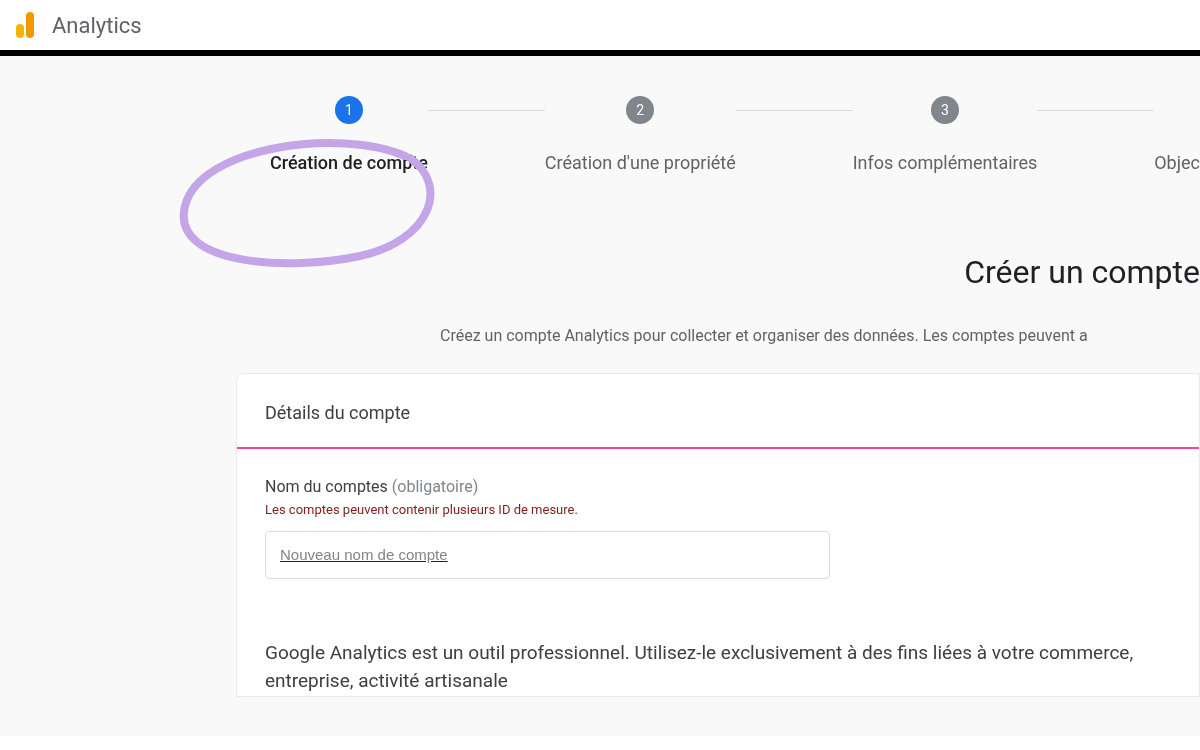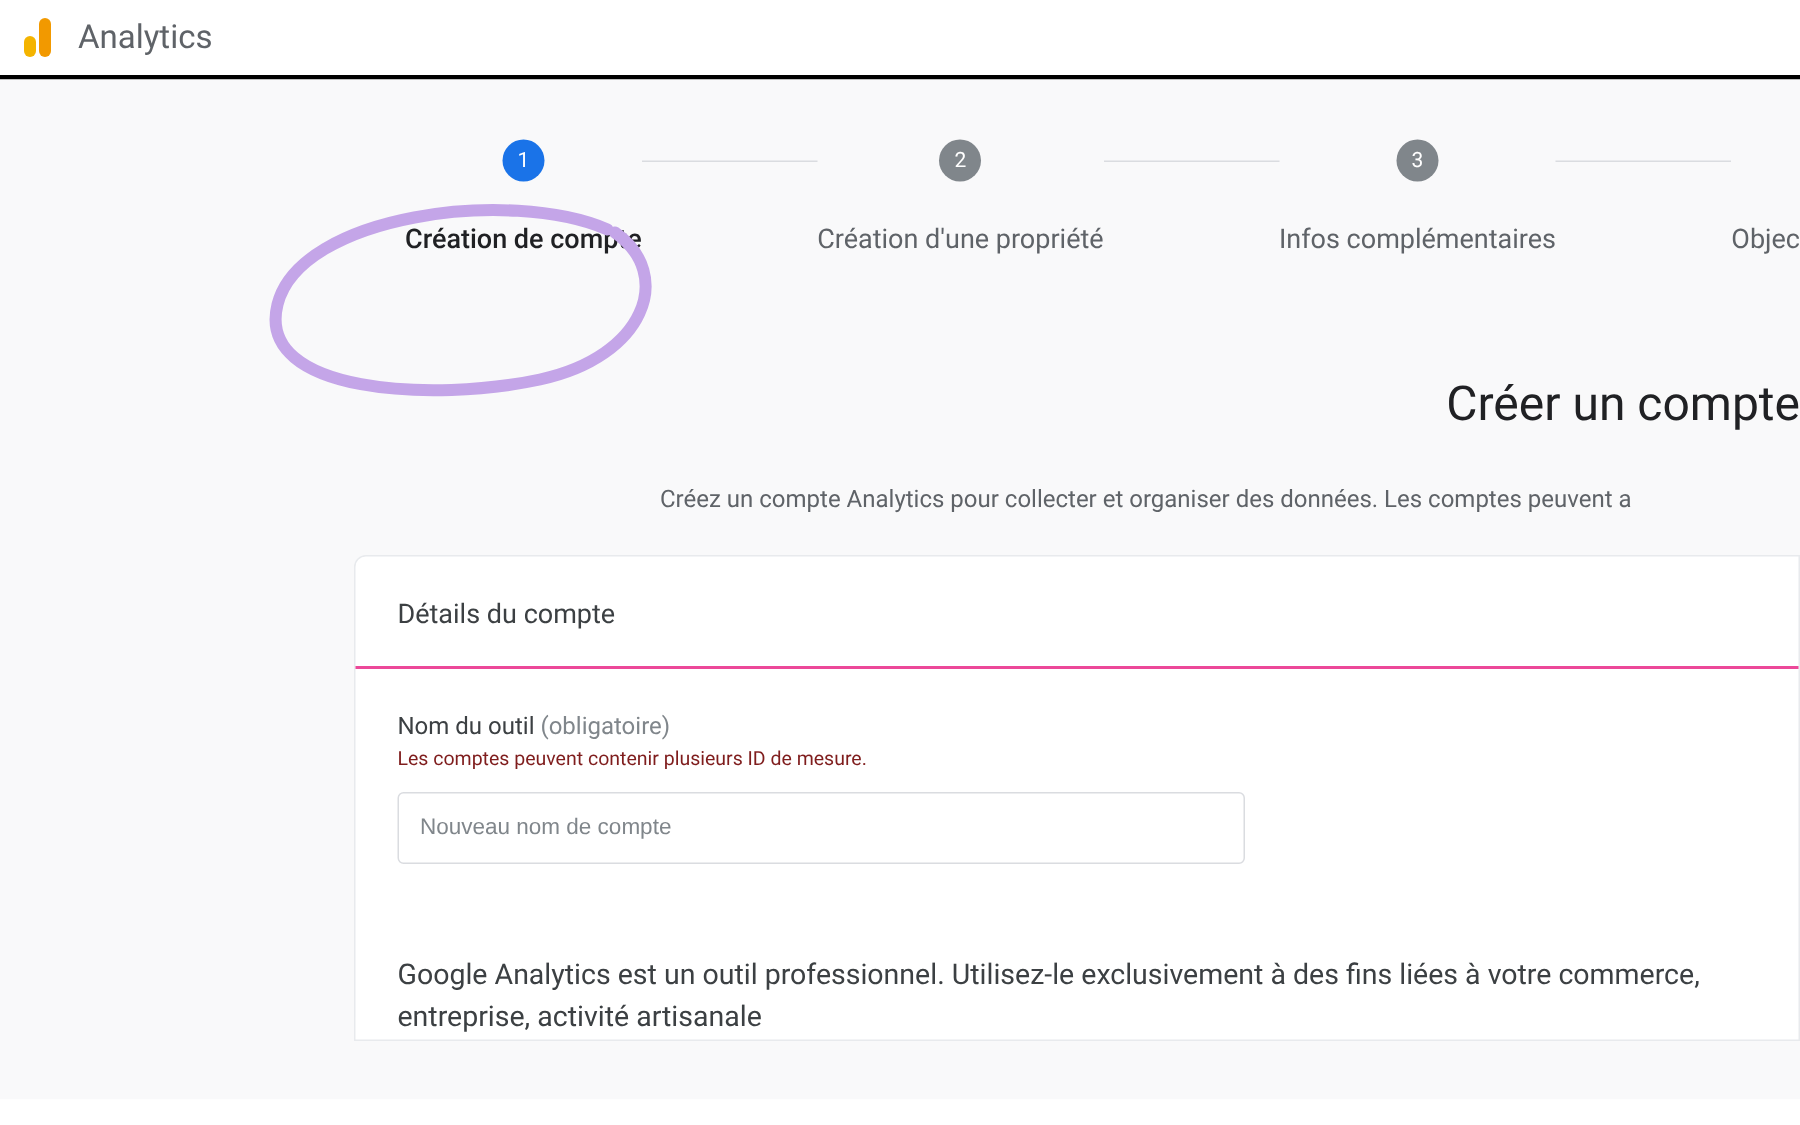--- a/index.html
+++ b/index.html
@@ -7,21 +7,21 @@
       font-family: "Google Sans", Roboto, Arial, sans-serif;
       background: #fff;
       color: #202124;
       width: 1200px;
       overflow: hidden;
     }
     .header {
       display: flex;
       align-items: center;
       padding: 12px 16px;
-      border-bottom: 3px solid #000000;
+      border-bottom: 6px solid #000000;
       background: #fff;
     }
     .logo-wrap {
       display: flex;
       align-items: flex-end;
       gap: 2px;
       margin-right: 18px;
     }
     .logo-bar1 {
       width: 8px;
@@ -142,20 +142,21 @@
     .text-input {
       width: 565px;
       height: 48px;
       border: 1px solid #dadce0;
       border-radius: 4px;
       padding: 0 14px;
       font-size: 15px;
       color: #202124;
       outline: none;
       background: #fff;
+      text-decoration: underline;
     }
     .text-input::placeholder { color: #80868b; }
     .legal {
       font-size: 19px;
       color: #3c4043;
       margin-top: 60px;
       line-height: 1.5;
     }
   </style>
 </head>
@@ -202,21 +203,21 @@
     <h1 class="page-title">Créer un compte</h1>
     <p class="page-subtitle">
       <span>Créez un compte Analytics pour collecter et organiser des données. Les comptes peuvent a</span><br>
     </p>
 
     <div class="card">
       <h2 class="card-title">Détails du compte</h2>
 
       <div>
         <div class="field-label">
-          <span>Nom du outil</span>
+          <span>Nom du comptes</span>
           <span class="req">(obligatoire)</span>
         </div>
         <div class="field-help">Les comptes peuvent contenir plusieurs ID de mesure.</div>
         <input type="text" class="text-input" placeholder="Nouveau nom de compte" style="">
       </div>
 
       <p class="legal">Google Analytics est un outil professionnel. Utilisez-le exclusivement à des fins liées à votre commerce, entreprise, activité artisanale</p>
     </div>
   </div>
 

